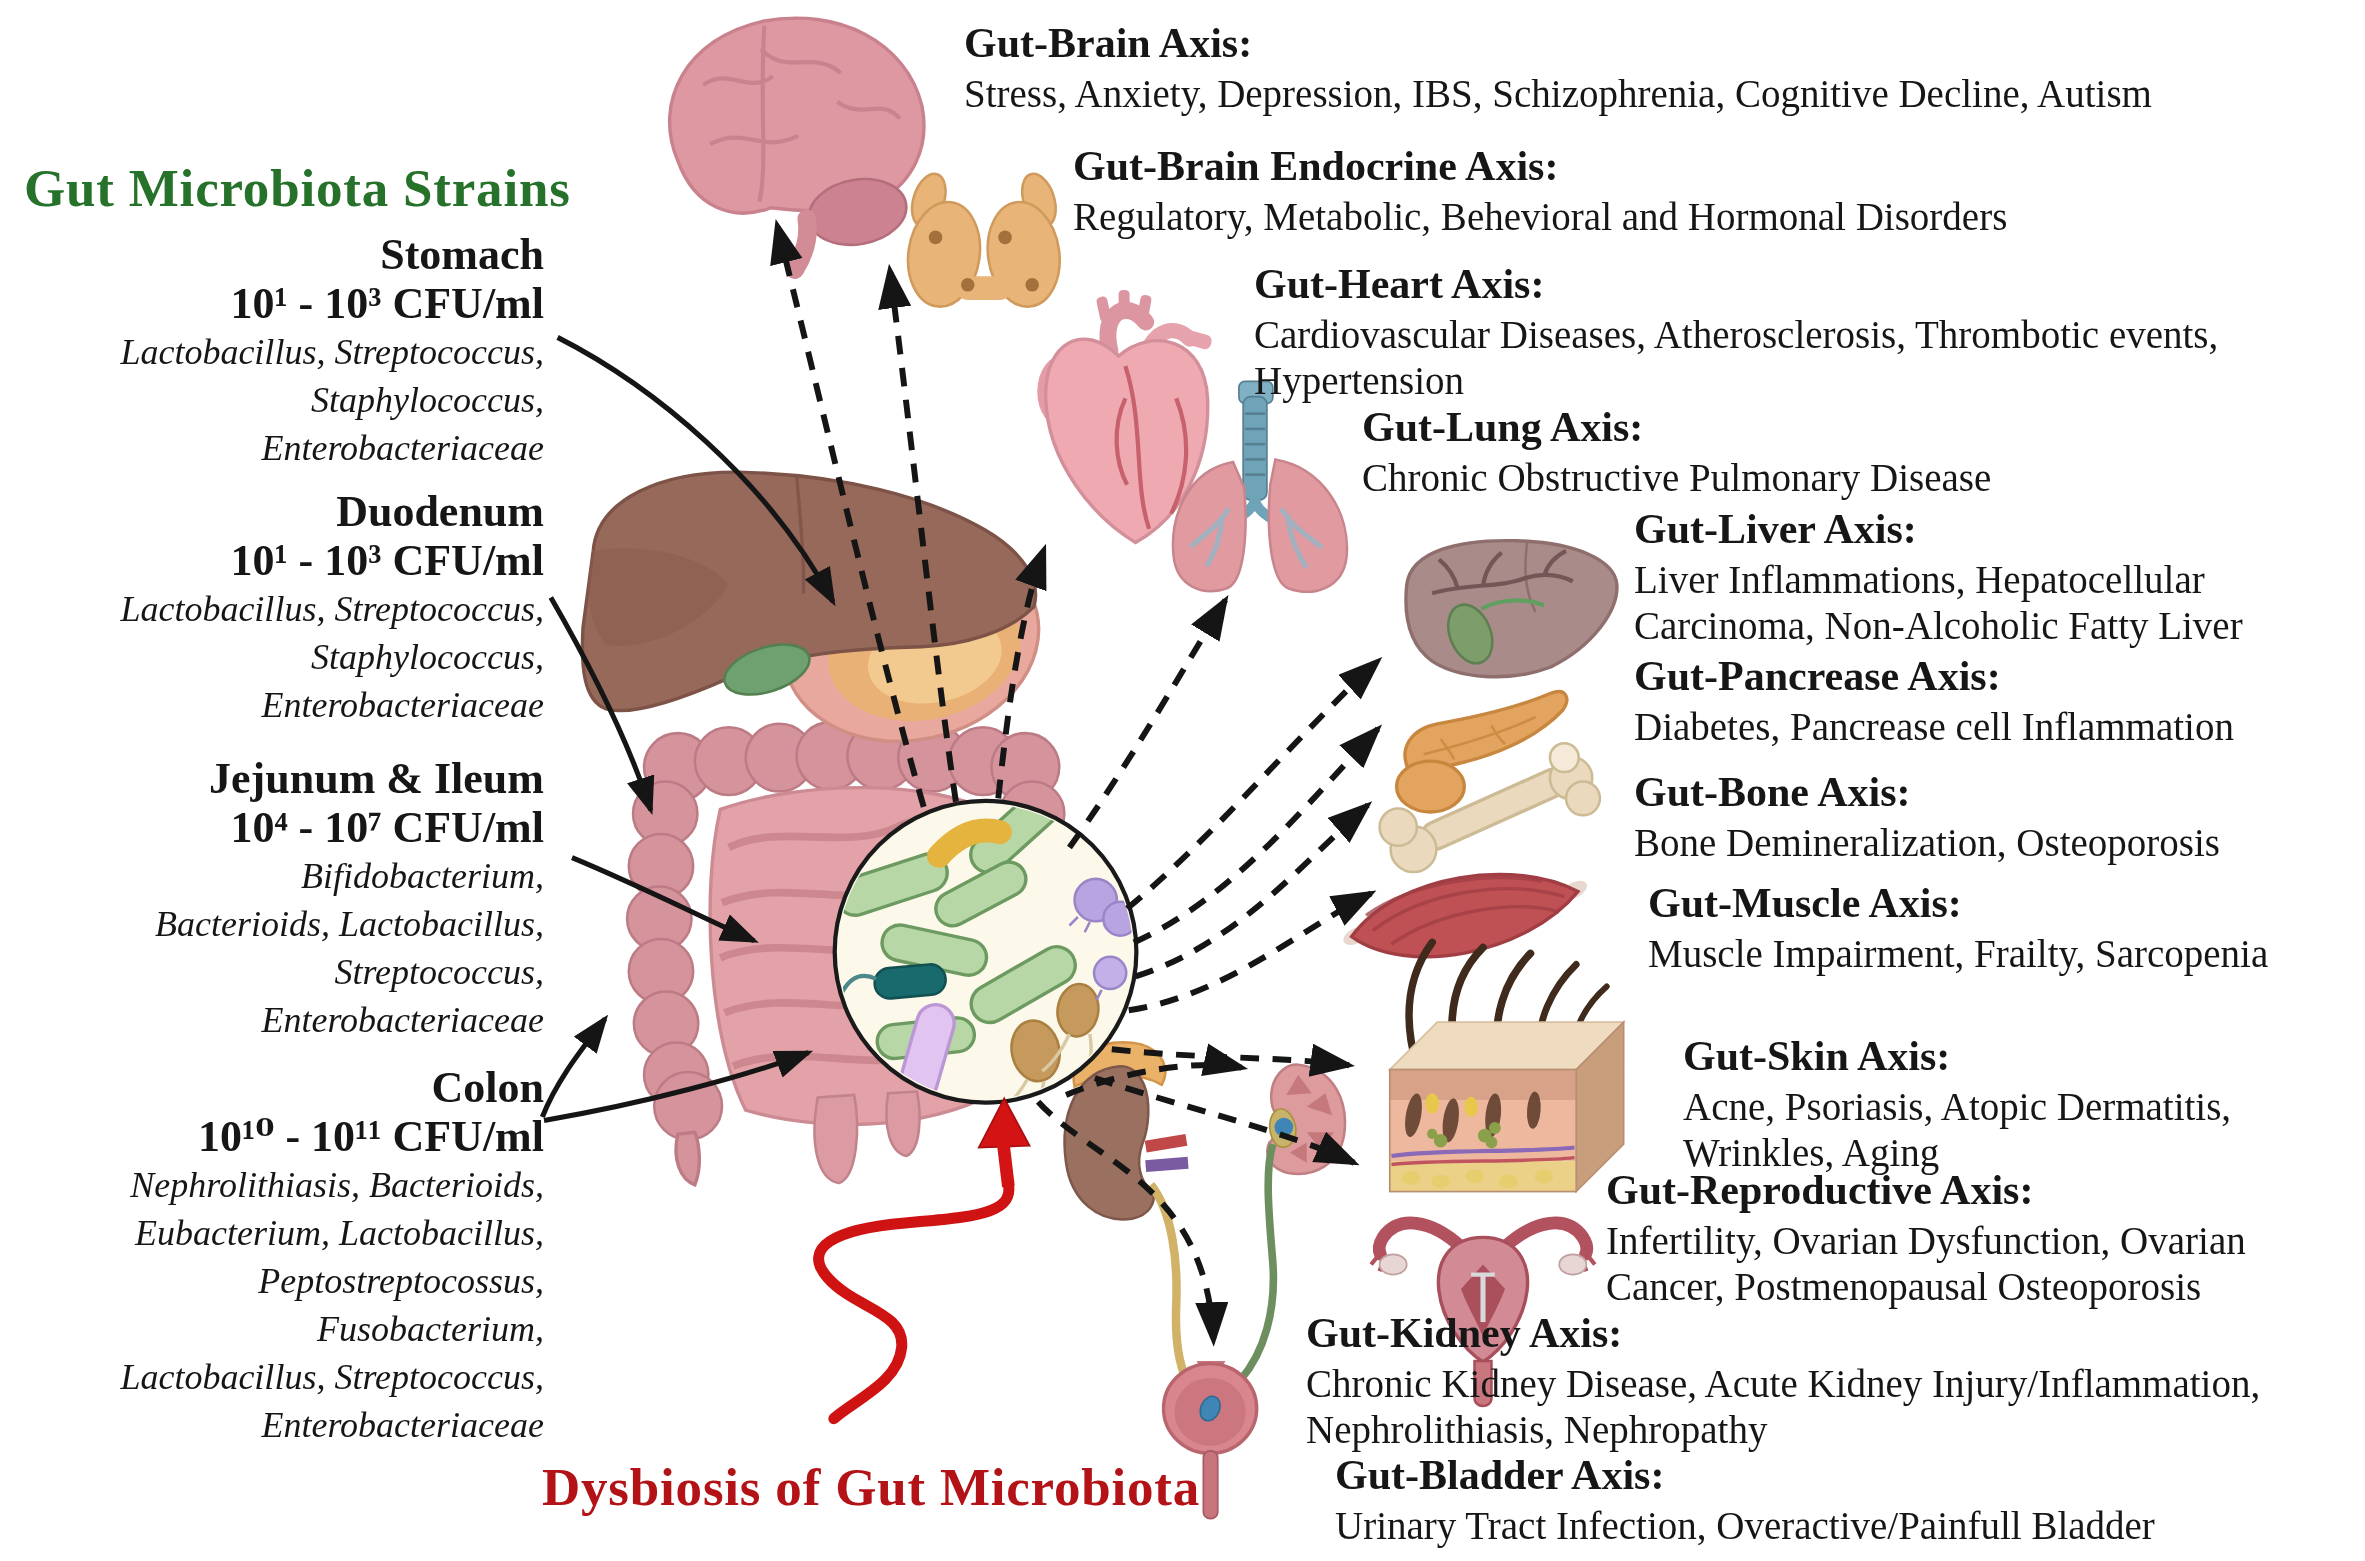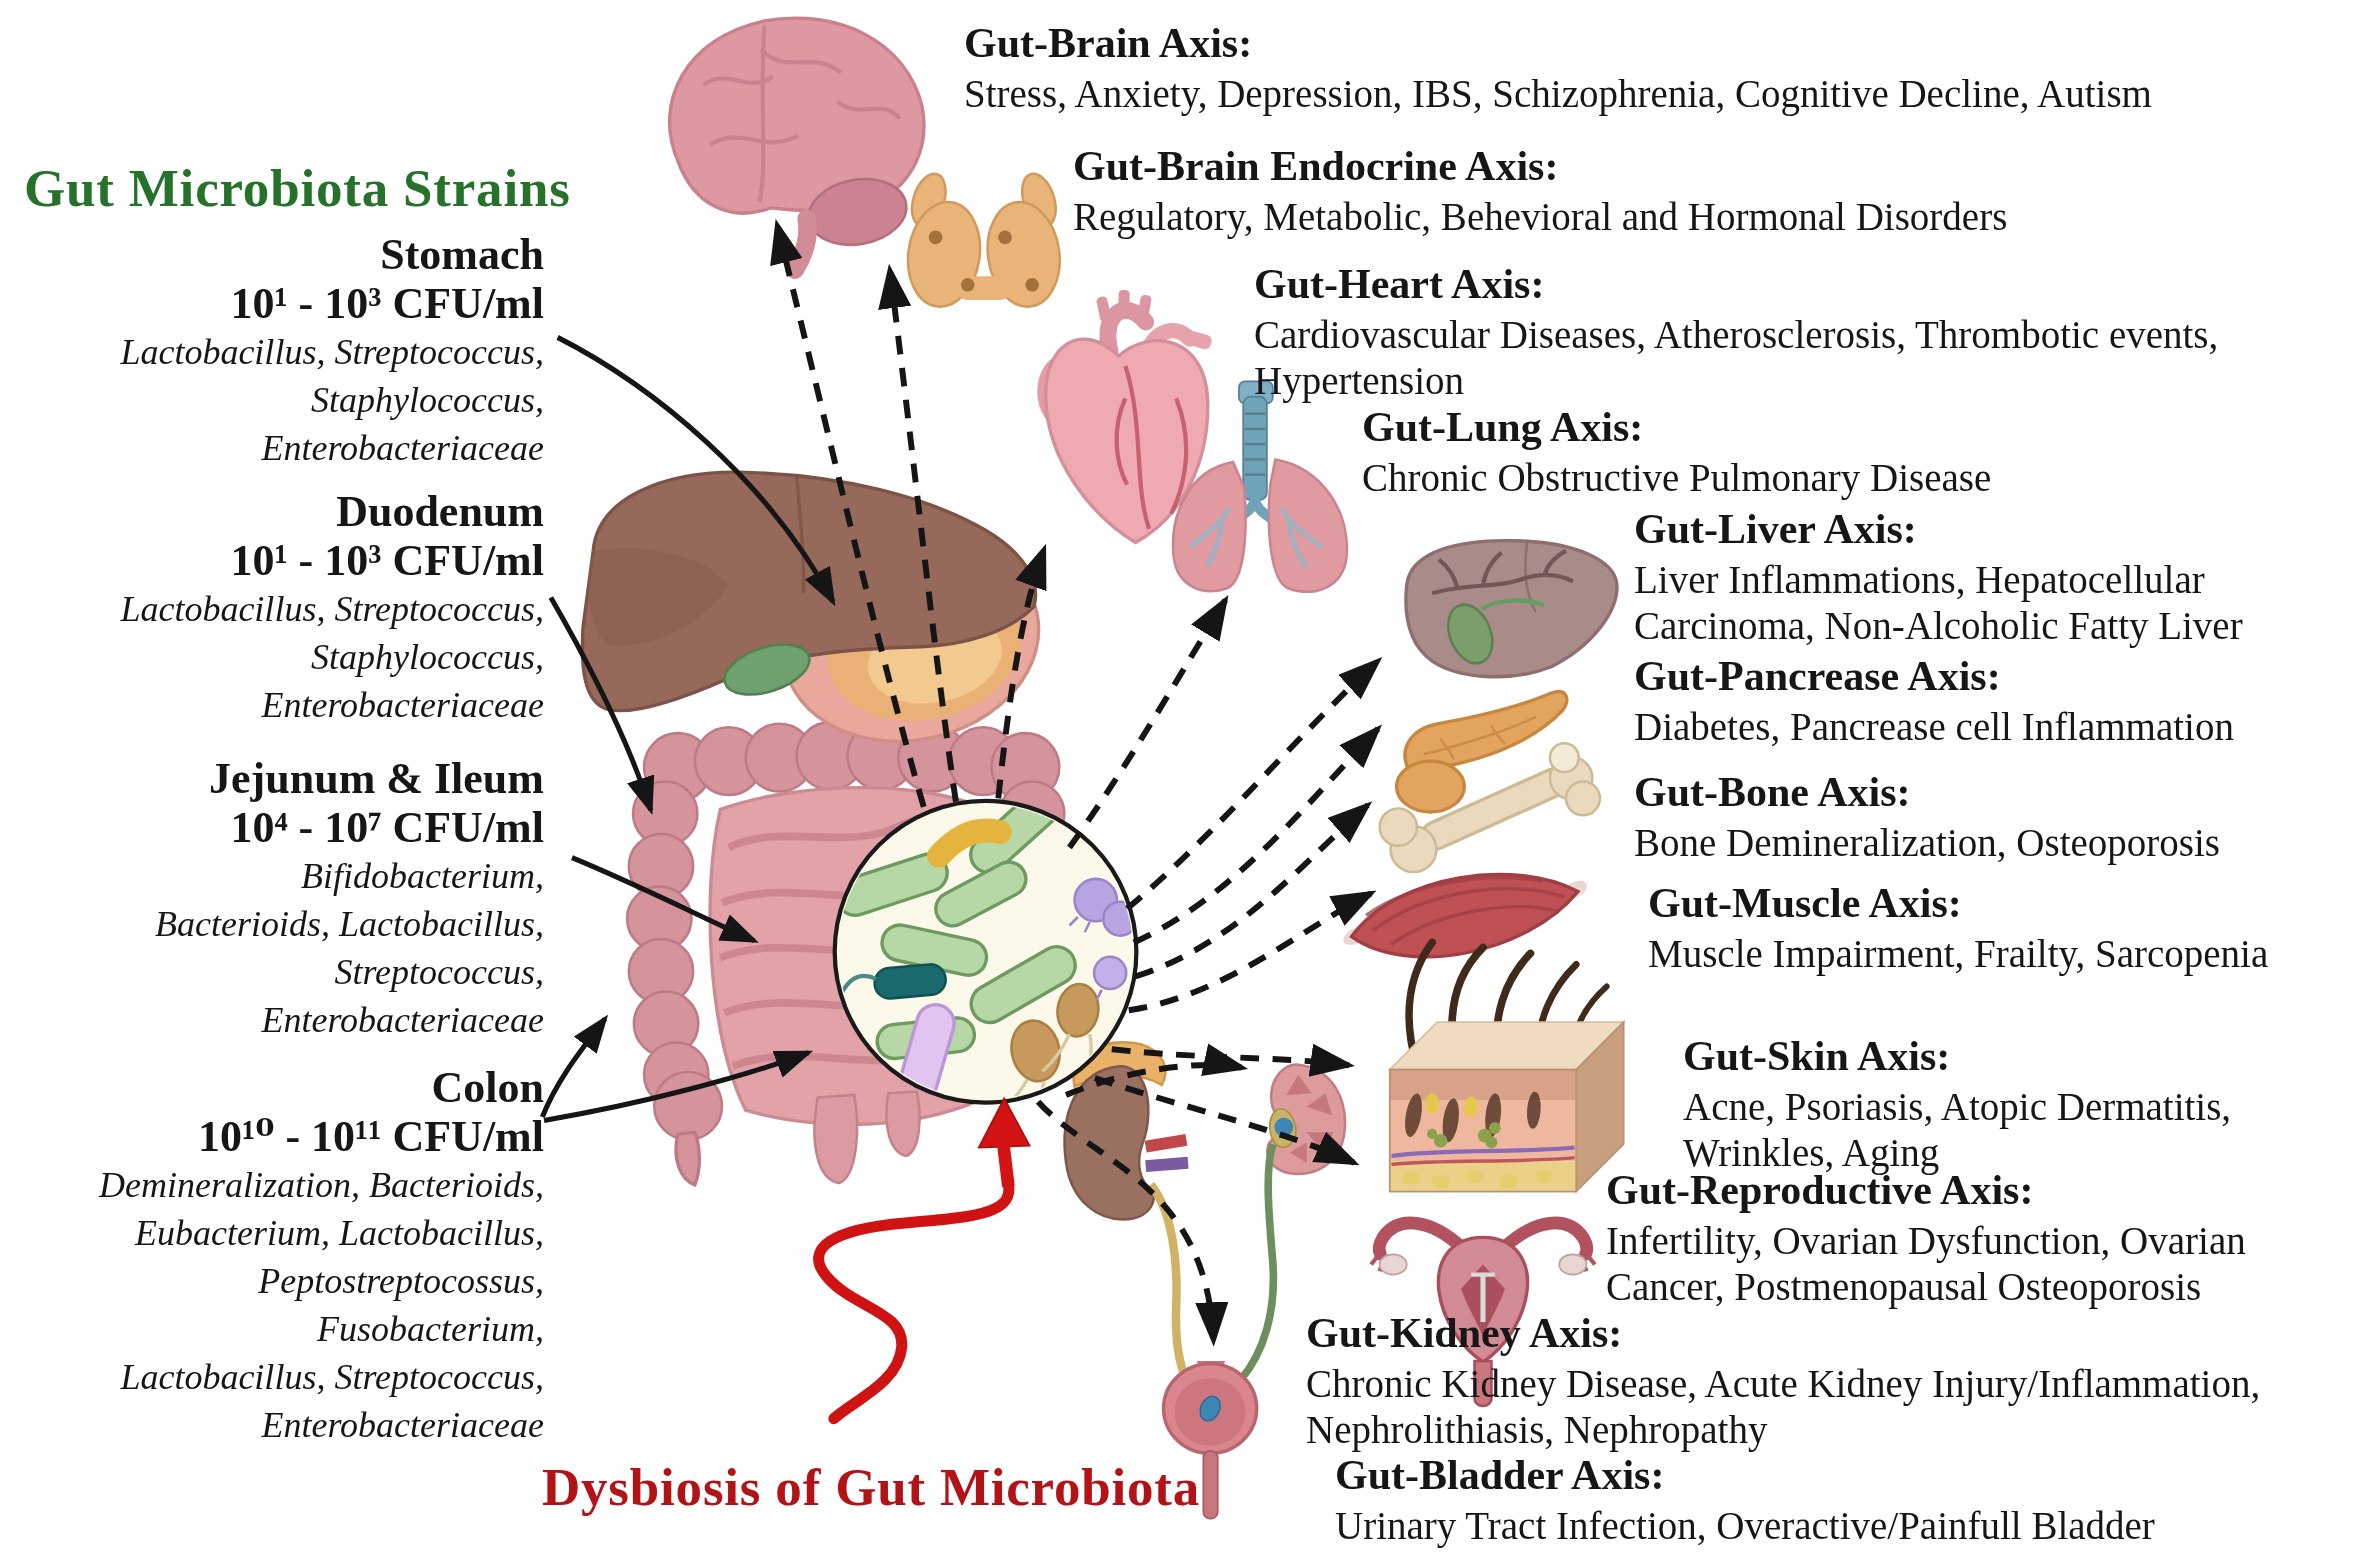--- a/index.html
+++ b/index.html
@@ -379,21 +379,21 @@
   <div class="cfu">10⁴ - 10⁷ CFU/ml</div>
   <div class="sp">Bifidobacterium,</div>
   <div class="sp">Bacterioids, Lactobacillus,</div>
   <div class="sp">Streptococcus,</div>
   <div class="sp">Enterobacteriaceae</div>
 </div>
 
 <div class="strain" style="top:1063px;">
   <div class="name">Colon</div>
   <div class="cfu">10¹⁰ - 10¹¹ CFU/ml</div>
-  <div class="sp">Demineralization, Bacterioids,</div>
+  <div class="sp">Nephrolithiasis, Bacterioids,</div>
   <div class="sp">Eubacterium, Lactobacillus,</div>
   <div class="sp">Peptostreptocossus,</div>
   <div class="sp">Fusobacterium,</div>
   <div class="sp">Lactobacillus, Streptococcus,</div>
   <div class="sp">Enterobacteriaceae</div>
 </div>
 
 <div class="abs dysb" style="left:542px;top:1457px;">Dysbiosis of Gut Microbiota</div>
 
 <div class="axis" style="left:964px;top:18.6px;">

